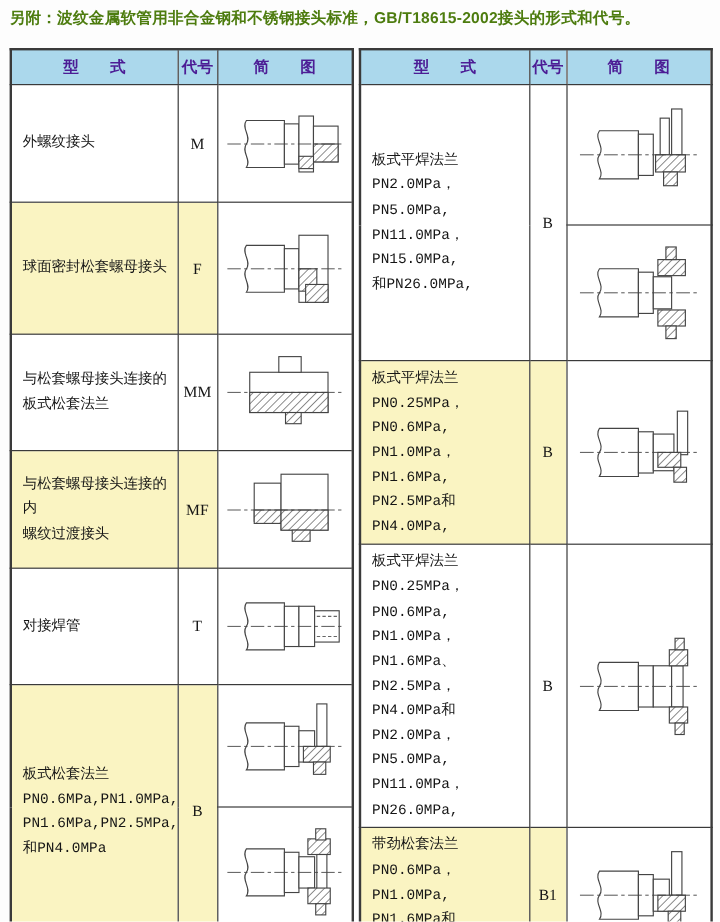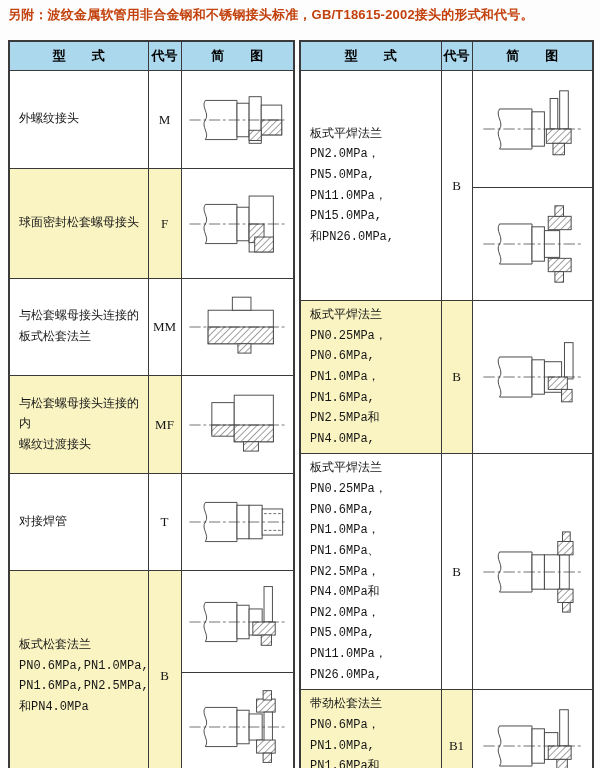--- a/index.html
+++ b/index.html
@@ -2,32 +2,32 @@
 <html><head>
 <meta charset="utf-8">
 <style>
   html,body{margin:0;padding:0}
   body{
     width:600px;height:768px;position:relative;background:#fdfdfd;
     font-family:"Liberation Sans",sans-serif;color:#111;
   }
   .title{
     position:absolute;left:8px;top:6px;width:590px;
-    font-size:13px;font-weight:bold;letter-spacing:.2px;color:#c2410c;
+    font-size:13px;font-weight:bold;letter-spacing:.2px;color:#4d7c0f;
   }
   table{
     position:absolute;top:40px;border-collapse:collapse;table-layout:fixed;
     border:2px solid #3a3a3a;background:#fff;
   }
   #table-left{left:8px;width:285px}
   #table-right{left:299px;width:293px}
   th,td{border:1.5px solid #3a3a3a;padding:0;overflow:hidden}
   th{
     background:#abd8ec;height:28px;font-size:13px;font-weight:600;
-    text-align:center;color:#000000;
+    text-align:center;color:#4c1d95;
   }
   td.type{
     font-family:Liberation Mono, monospace;font-size:12px;line-height:1.72;
     text-align:left;vertical-align:middle;padding:4px 4px 4px 9px;
     white-space:pre-line;color:#151515;
   }
   td.code{
     font-family:"Liberation Serif",serif;font-size:13px;text-align:center;
     vertical-align:middle;color:#151515;
   }

